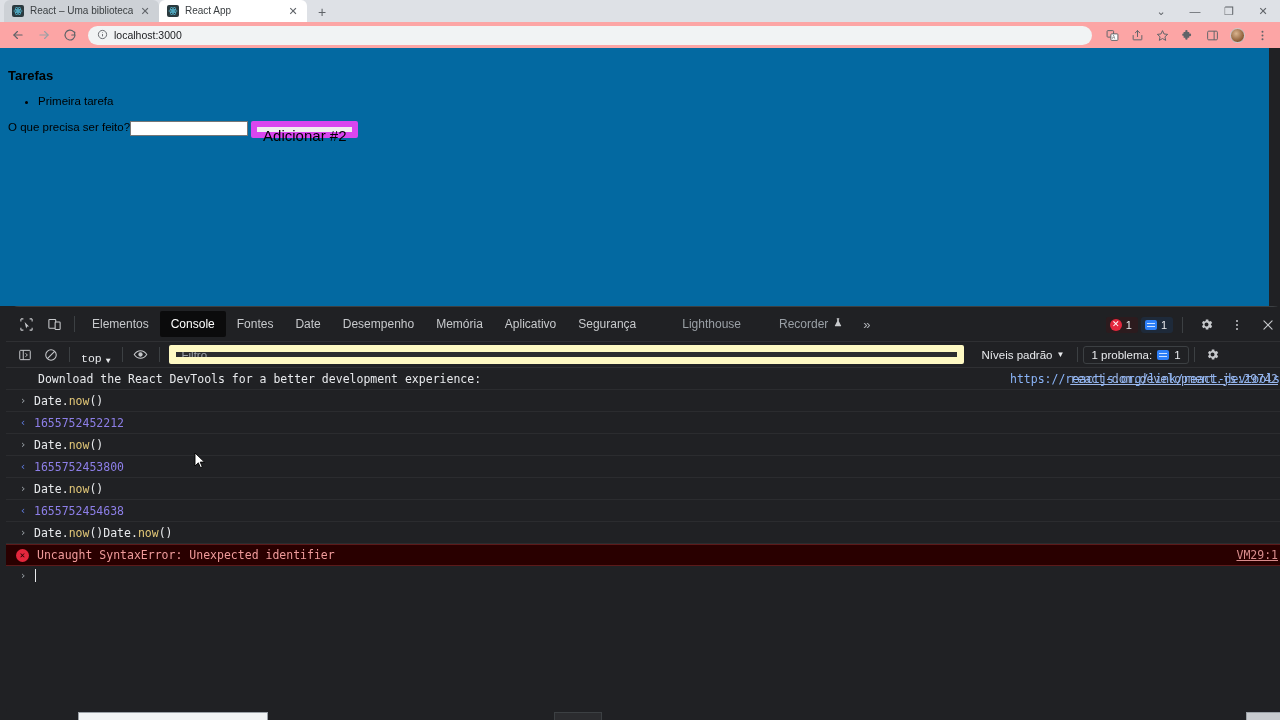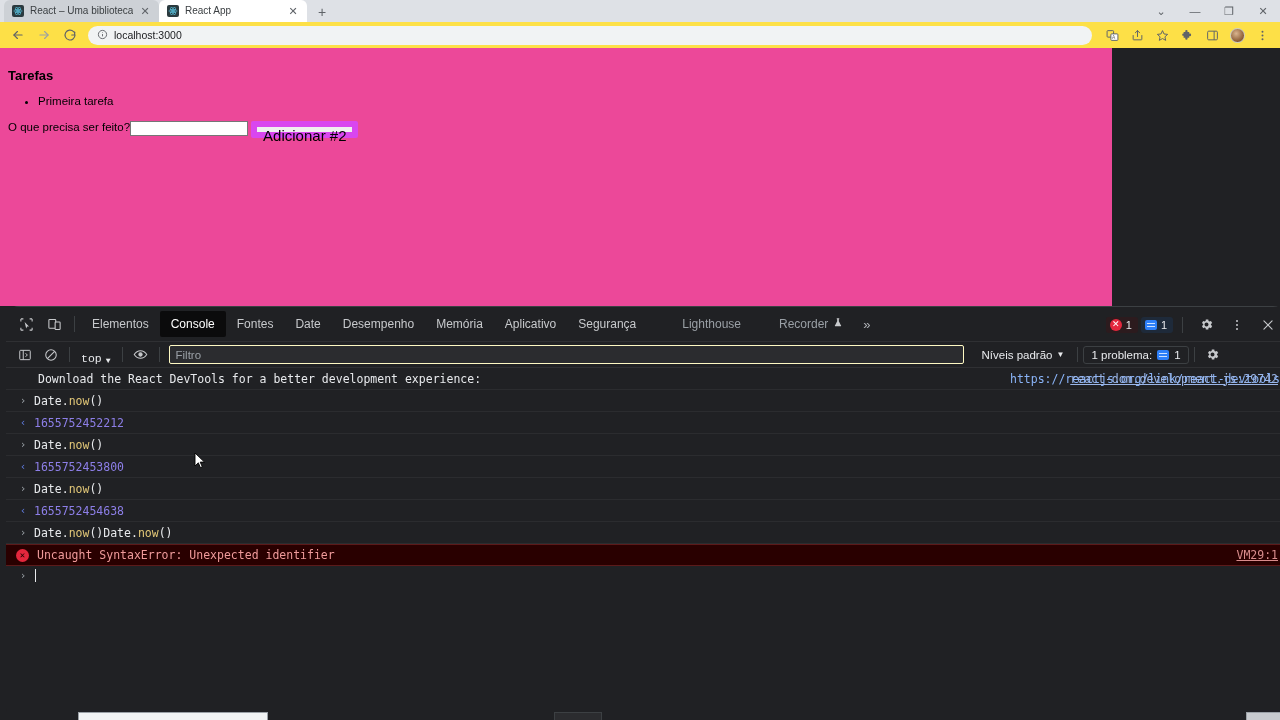--- a/index.html
+++ b/index.html
@@ -45,21 +45,21 @@
   .winctl {
     position:absolute; right: 0; top: 0; height: 22px;
     display:flex; align-items:center; gap: 0;
   }
   .winctl div {
     width: 34px; height: 22px; display:flex; align-items:center;
     justify-content:center; font-size: 11px; color:#5f6368; cursor:pointer;
   }
 
   .toolbar {
-    height: 26px; background: #fde047; display:flex; align-items:center;
+    height: 26px; background: #fca5a5; display:flex; align-items:center;
     padding: 0 6px; gap: 2px;
   }
   .tb-icon {
     width: 24px; height: 24px; display:flex; align-items:center;
     justify-content:center; color:#5f6368; cursor:pointer; flex:0 0 auto;
   }
   .omnibox {
     flex: 1 1 auto; height: 19px; background: #f1f3f4; border-radius: 10px;
     display:flex; align-items:center; gap: 6px; padding: 0 9px;
     margin: 0 6px 0 4px; font-size: 10.5px; color: #202124;
@@ -67,22 +67,22 @@
   .omnibox .url { line-height: 19px; }
   .tb-right { display:flex; align-items:center; gap:1px; }
   .avatar {
     width: 15px; height: 15px; border-radius: 50%;
     background: radial-gradient(circle at 40% 35%, #d9b48f 0%, #8a5a33 70%, #5c3a1e 100%);
     border: 1px solid #c9ccd0;
   }
 
   
   .viewport {
-    position:absolute; left:0; top:48px; width:1112px; height:258px;
-    background:#ec4899; overflow:hidden;
+    position:absolute; left:0; top:48px; width:1269px; height:258px;
+    background:#0369a1; overflow:hidden;
   }
   .page-inner { padding: 8px 8px 0 8px; font-family: "Liberation Serif", serif; }
   .page-h3 { font-size: 13px; font-weight: bold; color:#000; margin: 12px 0 0 0;
              font-family:"Liberation Sans", sans-serif; }
   .page-ul { list-style: disc; margin: 12px 0 0 30px; }
   .page-ul li { font-size: 11.5px; color:#000; font-family:"Liberation Sans", sans-serif; }
   .page-form { margin-top: 14px; display:flex; align-items:flex-start; font-size:11.5px;
                font-family:"Liberation Sans", sans-serif; }
   .page-form label { color:#000; }
   .page-form input[type=text] {
@@ -148,21 +148,21 @@
   .fb-icon {
     width: 26px; height: 22px; display:flex; align-items:center;
     justify-content:center; color:#b0b3b8; cursor:pointer;
   }
   .ctx-select {
     display:flex; align-items:flex-end; gap:4px; color:#e8eaed; font-size:11.5px;
     padding: 0 6px; height:20px; cursor:pointer;font-family:Liberation Mono, monospace;
   }
   .filter-input {
     flex: 0 0 auto; width: 795px; height: 19px; background:#2b2c2f;
-    border: 1px solid #fef9c3; border-radius:2px; color:#e8eaed;
+    border: 7px solid #fef9c3; border-radius:2px; color:#e8eaed;
     font-size: 11.5px; padding: 0 6px; outline:none; margin-left:4px;
   }
   .filter-input::placeholder { color:#9aa0a6; }
   .levels {
     display:flex; align-items:center; gap:4px; color:#e8eaed; font-size:11.5px;
     padding: 0 8px; height:20px; cursor:pointer; margin-left: 10px;
   }
   .problems {
     display:flex; align-items:center; gap:5px; color:#e8eaed; font-size:11.5px;
     padding: 2px 7px; border:1px solid #3c4043; border-radius:3px; cursor:pointer;

